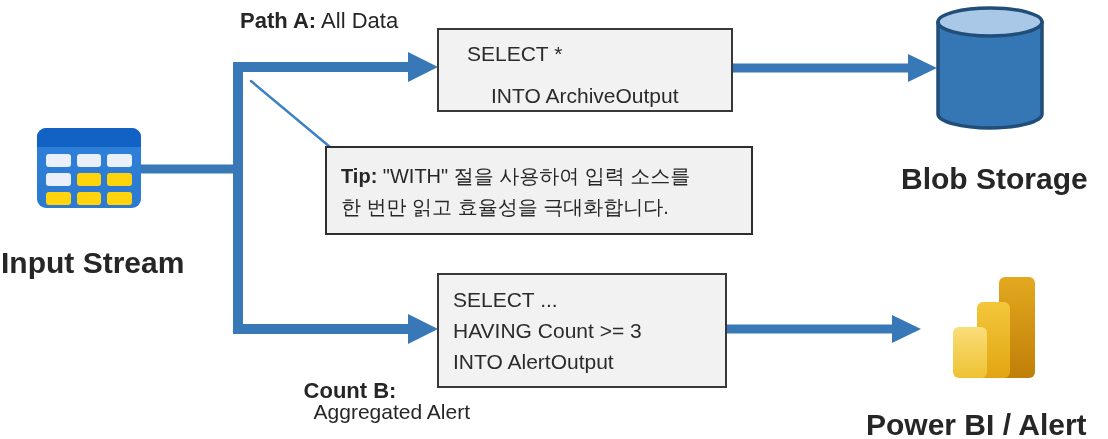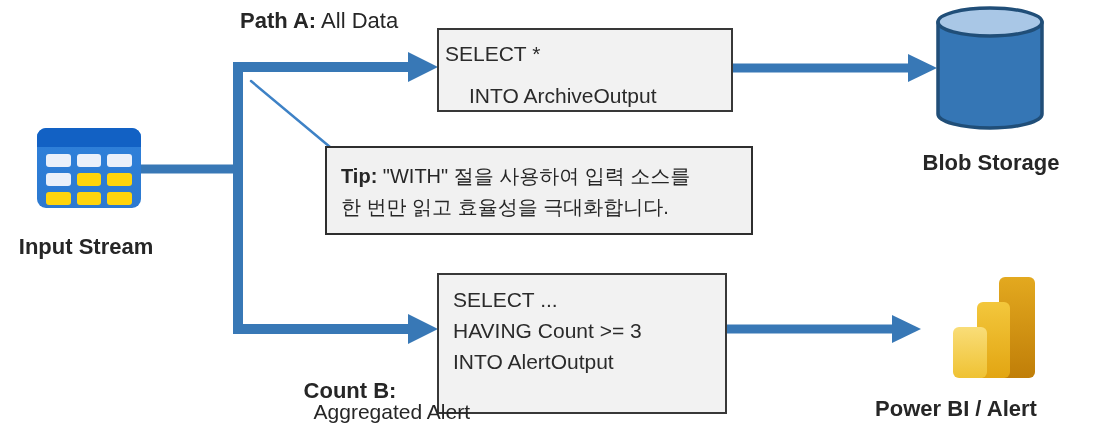--- a/index.html
+++ b/index.html
@@ -11,44 +11,44 @@
 
   
   .lbl{font-size:22px;line-height:26px;white-space:nowrap;}
   .bold{font-weight:700;margin-top:16px;}
   .center{text-align:center;}
 
   
   .qbox{background:#F2F2F2;border:2px solid #383838;box-sizing:border-box;
         font-size:21px;color:#2b2b2b;}
   .qbox .line{white-space:pre;}
-  .box-a{left:437px;top:28px;width:296px;height:84px;padding:9px 6px;line-height:30px;}
+  .box-a{left:437px;top:28px;width:296px;height:84px;padding:9px 28px;line-height:30px;}
   .box-a .indent{padding-left:24px;margin-top:12px;}
-  .box-b{left:437px;top:273px;width:290px;height:141px;padding:9px 14px;line-height:31px;}
+  .box-b{left:437px;top:273px;width:290px;height:115px;padding:9px 14px;line-height:31px;}
   .tipbox{left:325px;top:146px;width:428px;height:89px;background:#F1F1F1;
           border:2px solid #2e2e2e;box-sizing:border-box;padding:13px 14px;
           font-size:20px;line-height:31px;white-space:nowrap;}
 
   
   .input-icon{left:37px;top:128px;width:104px;height:80px;border-radius:9px;
               background:linear-gradient(180deg,#2F81DB,#2C79D0);overflow:hidden;}
   .input-icon .hdr{height:19px;background:#1261C4;}
   .input-icon .cells{display:grid;grid-template-columns:repeat(3,1fr);gap:6px;padding:7px 9px 9px;}
   .input-icon .cell{height:13px;border-radius:3px;}
   .cell.w{background:#EAF0FA;}
   .cell.y{background:#FFD40C;}
 
   
   .pbi{left:953px;top:277px;width:82px;height:101px;}
   .pbi .bar{position:absolute;border-radius:6px;}
   .pbi .back{left:46px;top:0;width:36px;height:101px;background:linear-gradient(180deg,#E3A91F,#C07E08);}
   .pbi .mid{left:24px;top:25px;width:33px;height:76px;background:linear-gradient(180deg,#F3C73C,#E2A512);z-index:1;}
   .pbi .front{left:0;top:50px;width:34px;height:51px;background:linear-gradient(180deg,#F9DD78,#EFC233);z-index:2;}
 
-  .node-label{font-size:22px;font-weight:700;white-space:nowrap;}
+  .node-label{font-size:30px;font-weight:700;white-space:nowrap;margin-top:12px;}
   .sub-label{font-size:21px;font-weight:400;white-space:nowrap;text-align:right;}
 </style>
 </head>
 <body>
 
 <div class="canvas">
 
   <svg class="connectors">
 
     <path d="M140,169 L236,169" stroke="#3878B6" stroke-width="9" fill="none"></path>

